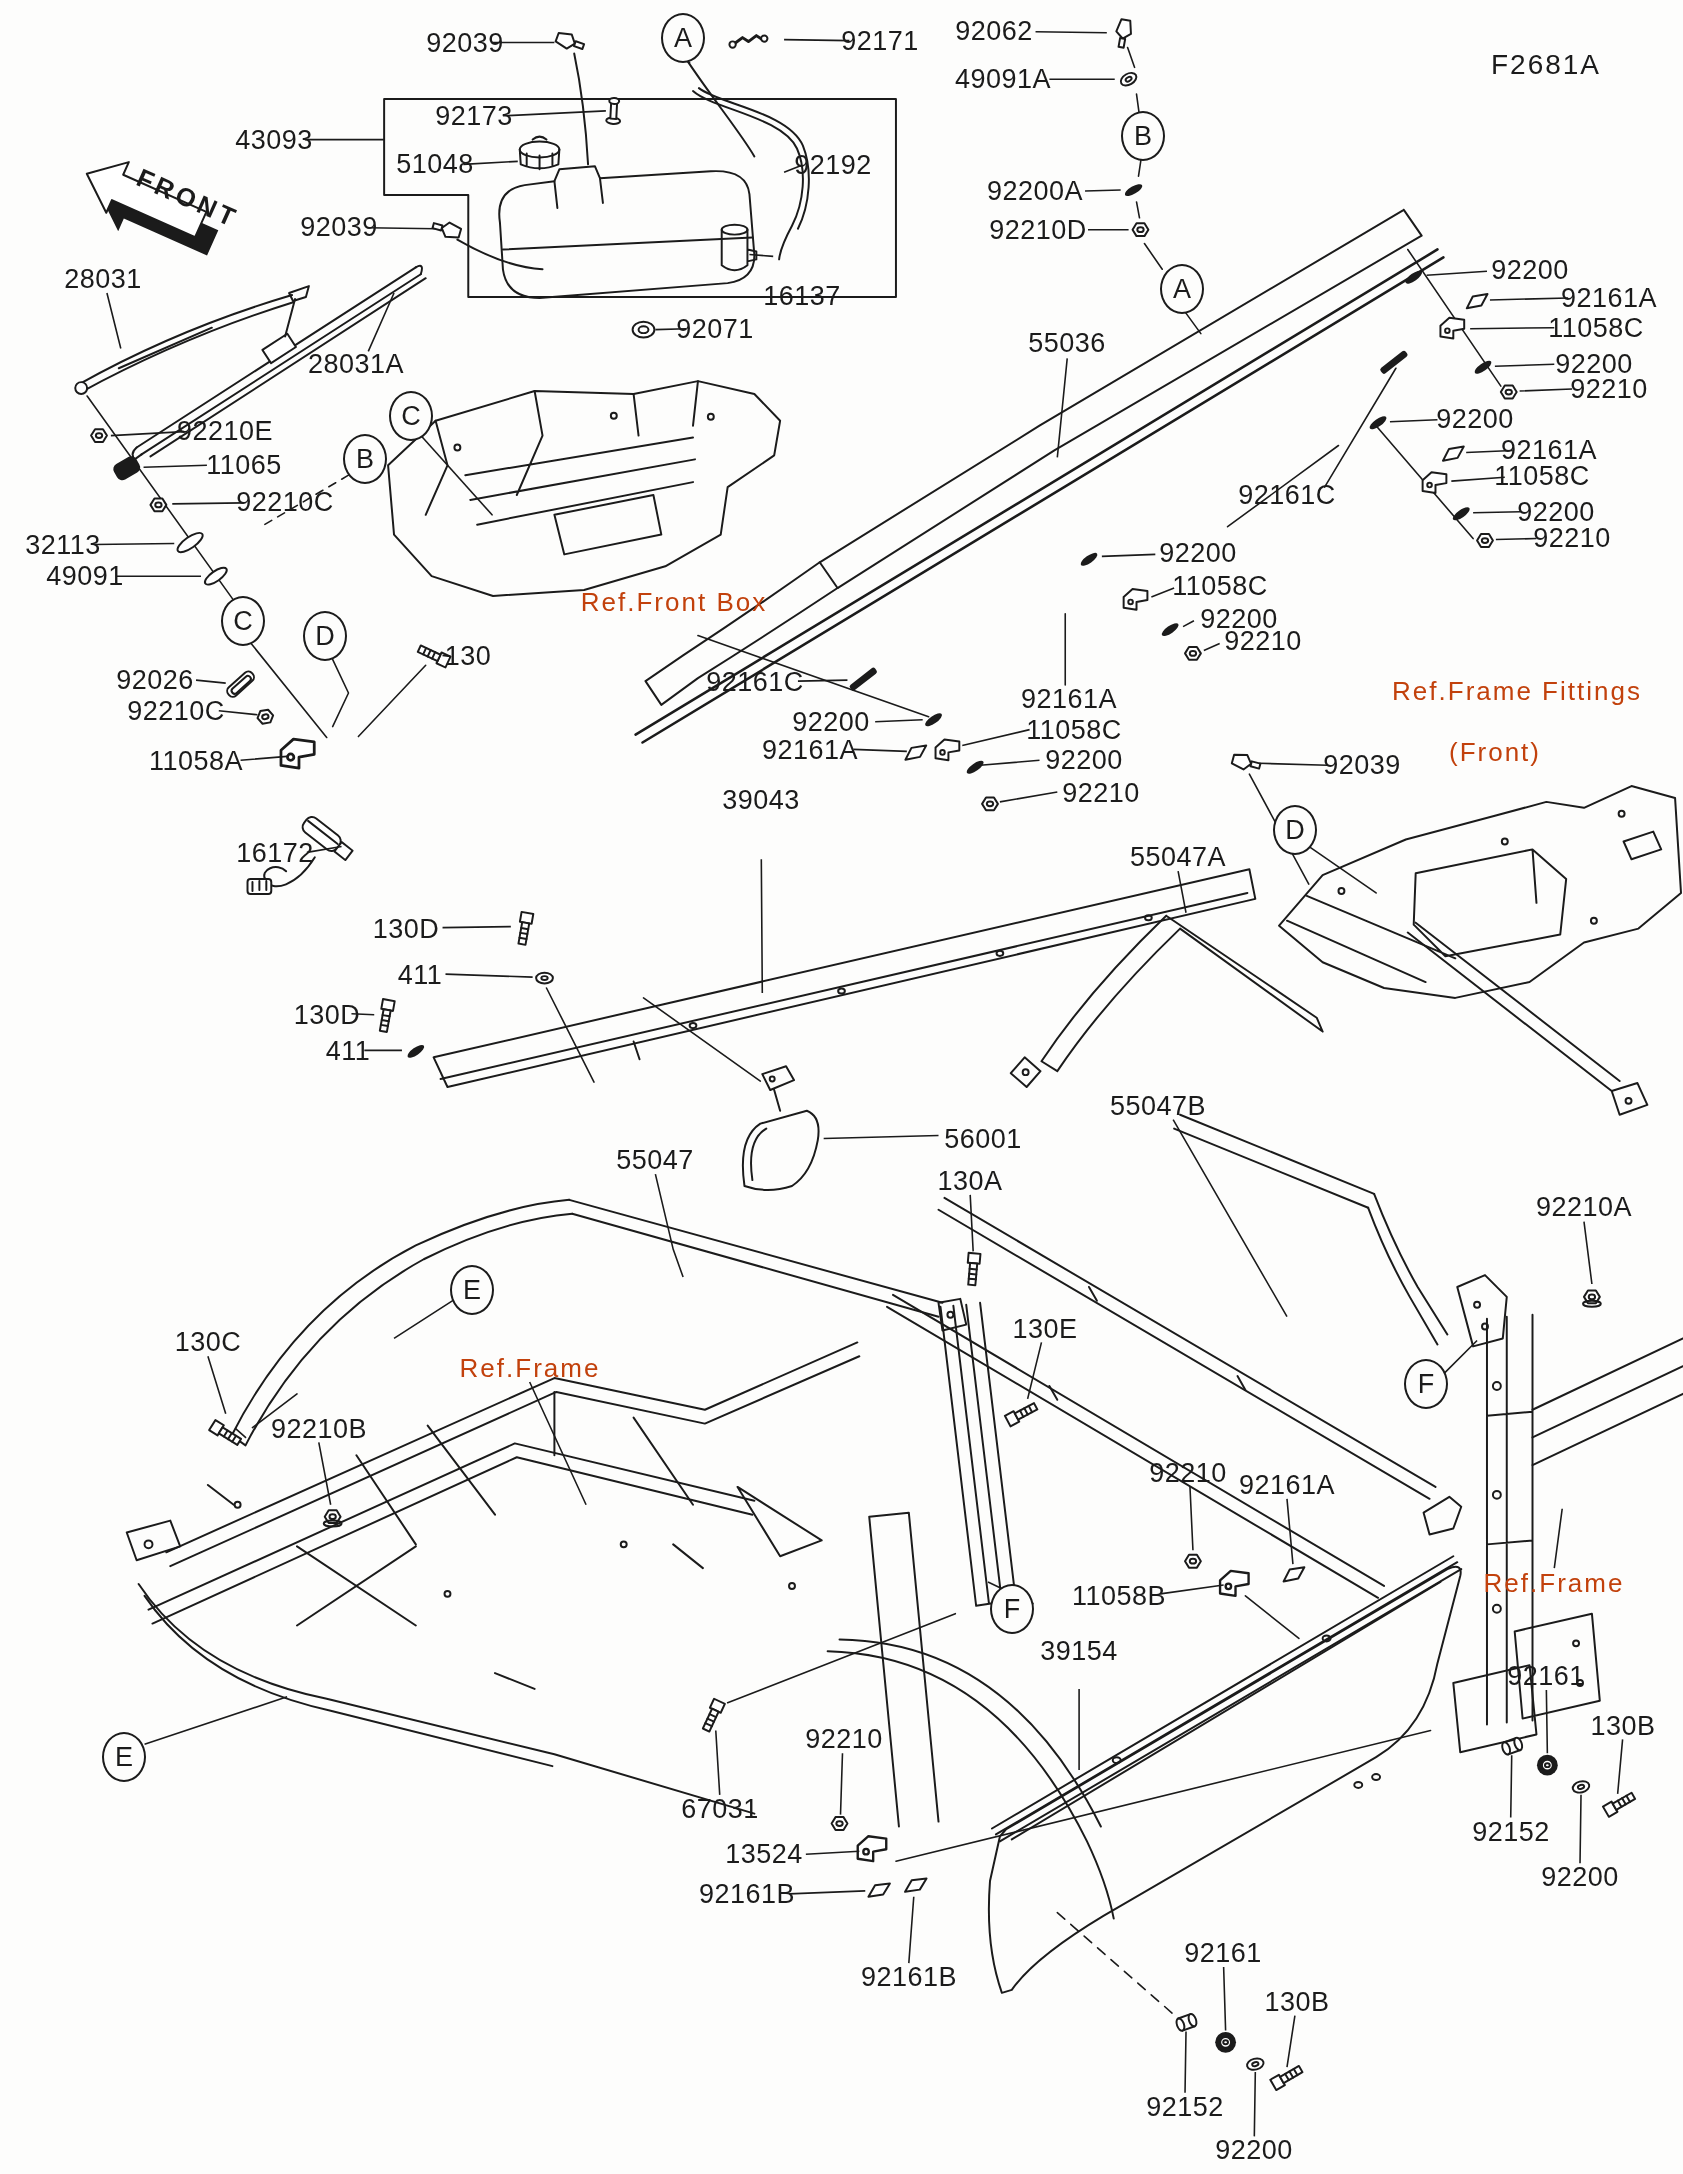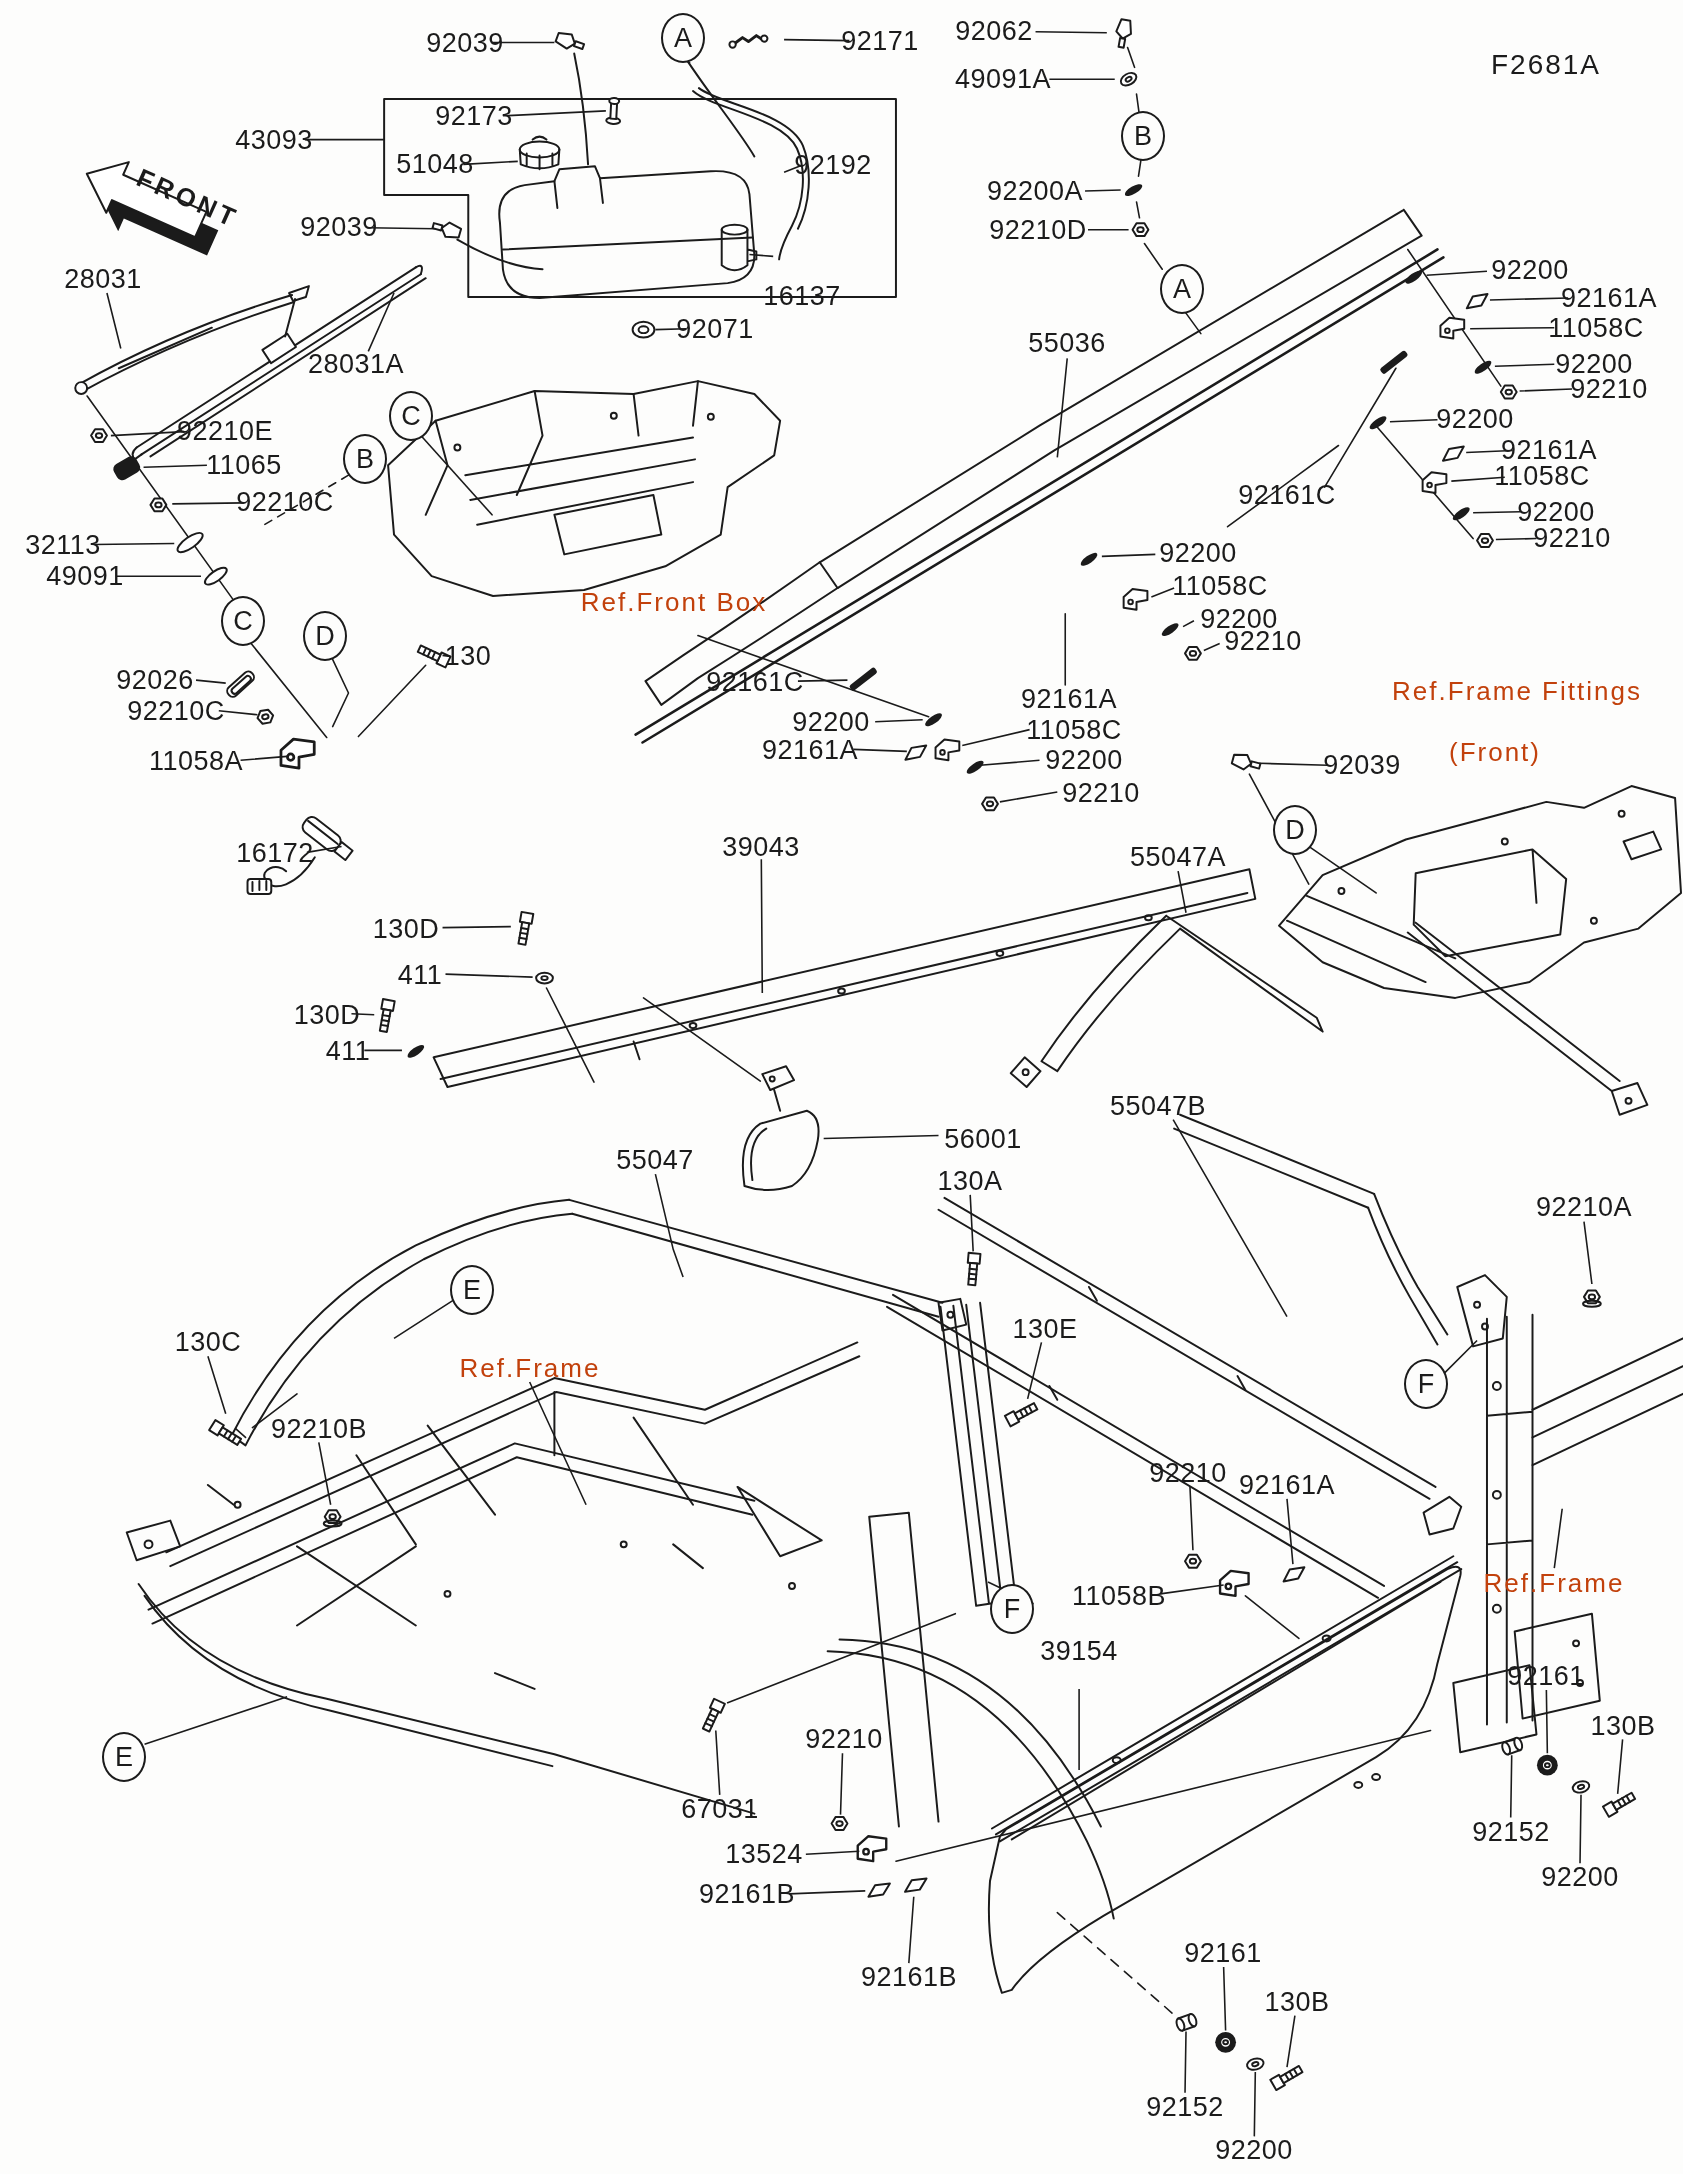--- a/index.html
+++ b/index.html
@@ -503,21 +503,21 @@
       <div class="lbl" style="left: 1069px; top: 699px;">92161A</div>
       <div class="lbl" style="left: 1074px; top: 730px;">11058C</div>
       <div class="lbl" style="left: 1084px; top: 760px;">92200</div>
       <div class="lbl" style="left: 1101px; top: 793px;">92210</div>
       <div class="lbl" style="left: 1362px; top: 765px;">92039</div>
       <div class="lbl" style="left: 468px; top: 656px;">130</div>
       <div class="lbl" style="left: 155px; top: 680px;">92026</div>
       <div class="lbl" style="left: 176px; top: 711px;">92210C</div>
       <div class="lbl" style="left: 196px; top: 761px;">11058A</div>
       <div class="lbl" style="left: 275px; top: 853px;">16172</div>
-      <div class="lbl" style="left: 761px; top: 847px;">39043</div>
+      <div class="lbl" style="left: 761px; top: 800px;">39043</div>
       <div class="lbl" style="left: 1178px; top: 857px;">55047A</div>
       <div class="lbl" style="left: 406px; top: 929px;">130D</div>
       <div class="lbl" style="left: 420px; top: 975px;">411</div>
       <div class="lbl" style="left: 327px; top: 1015px;">130D</div>
       <div class="lbl" style="left: 348px; top: 1051px;">411</div>
       <div class="lbl" style="left: 983px; top: 1139px;">56001</div>
       <div class="lbl" style="left: 1158px; top: 1106px;">55047B</div>
       <div class="lbl" style="left: 655px; top: 1160px;">55047</div>
       <div class="lbl" style="left: 970px; top: 1181px;">130A</div>
       <div class="lbl" style="left: 1584px; top: 1207px;">92210A</div>

